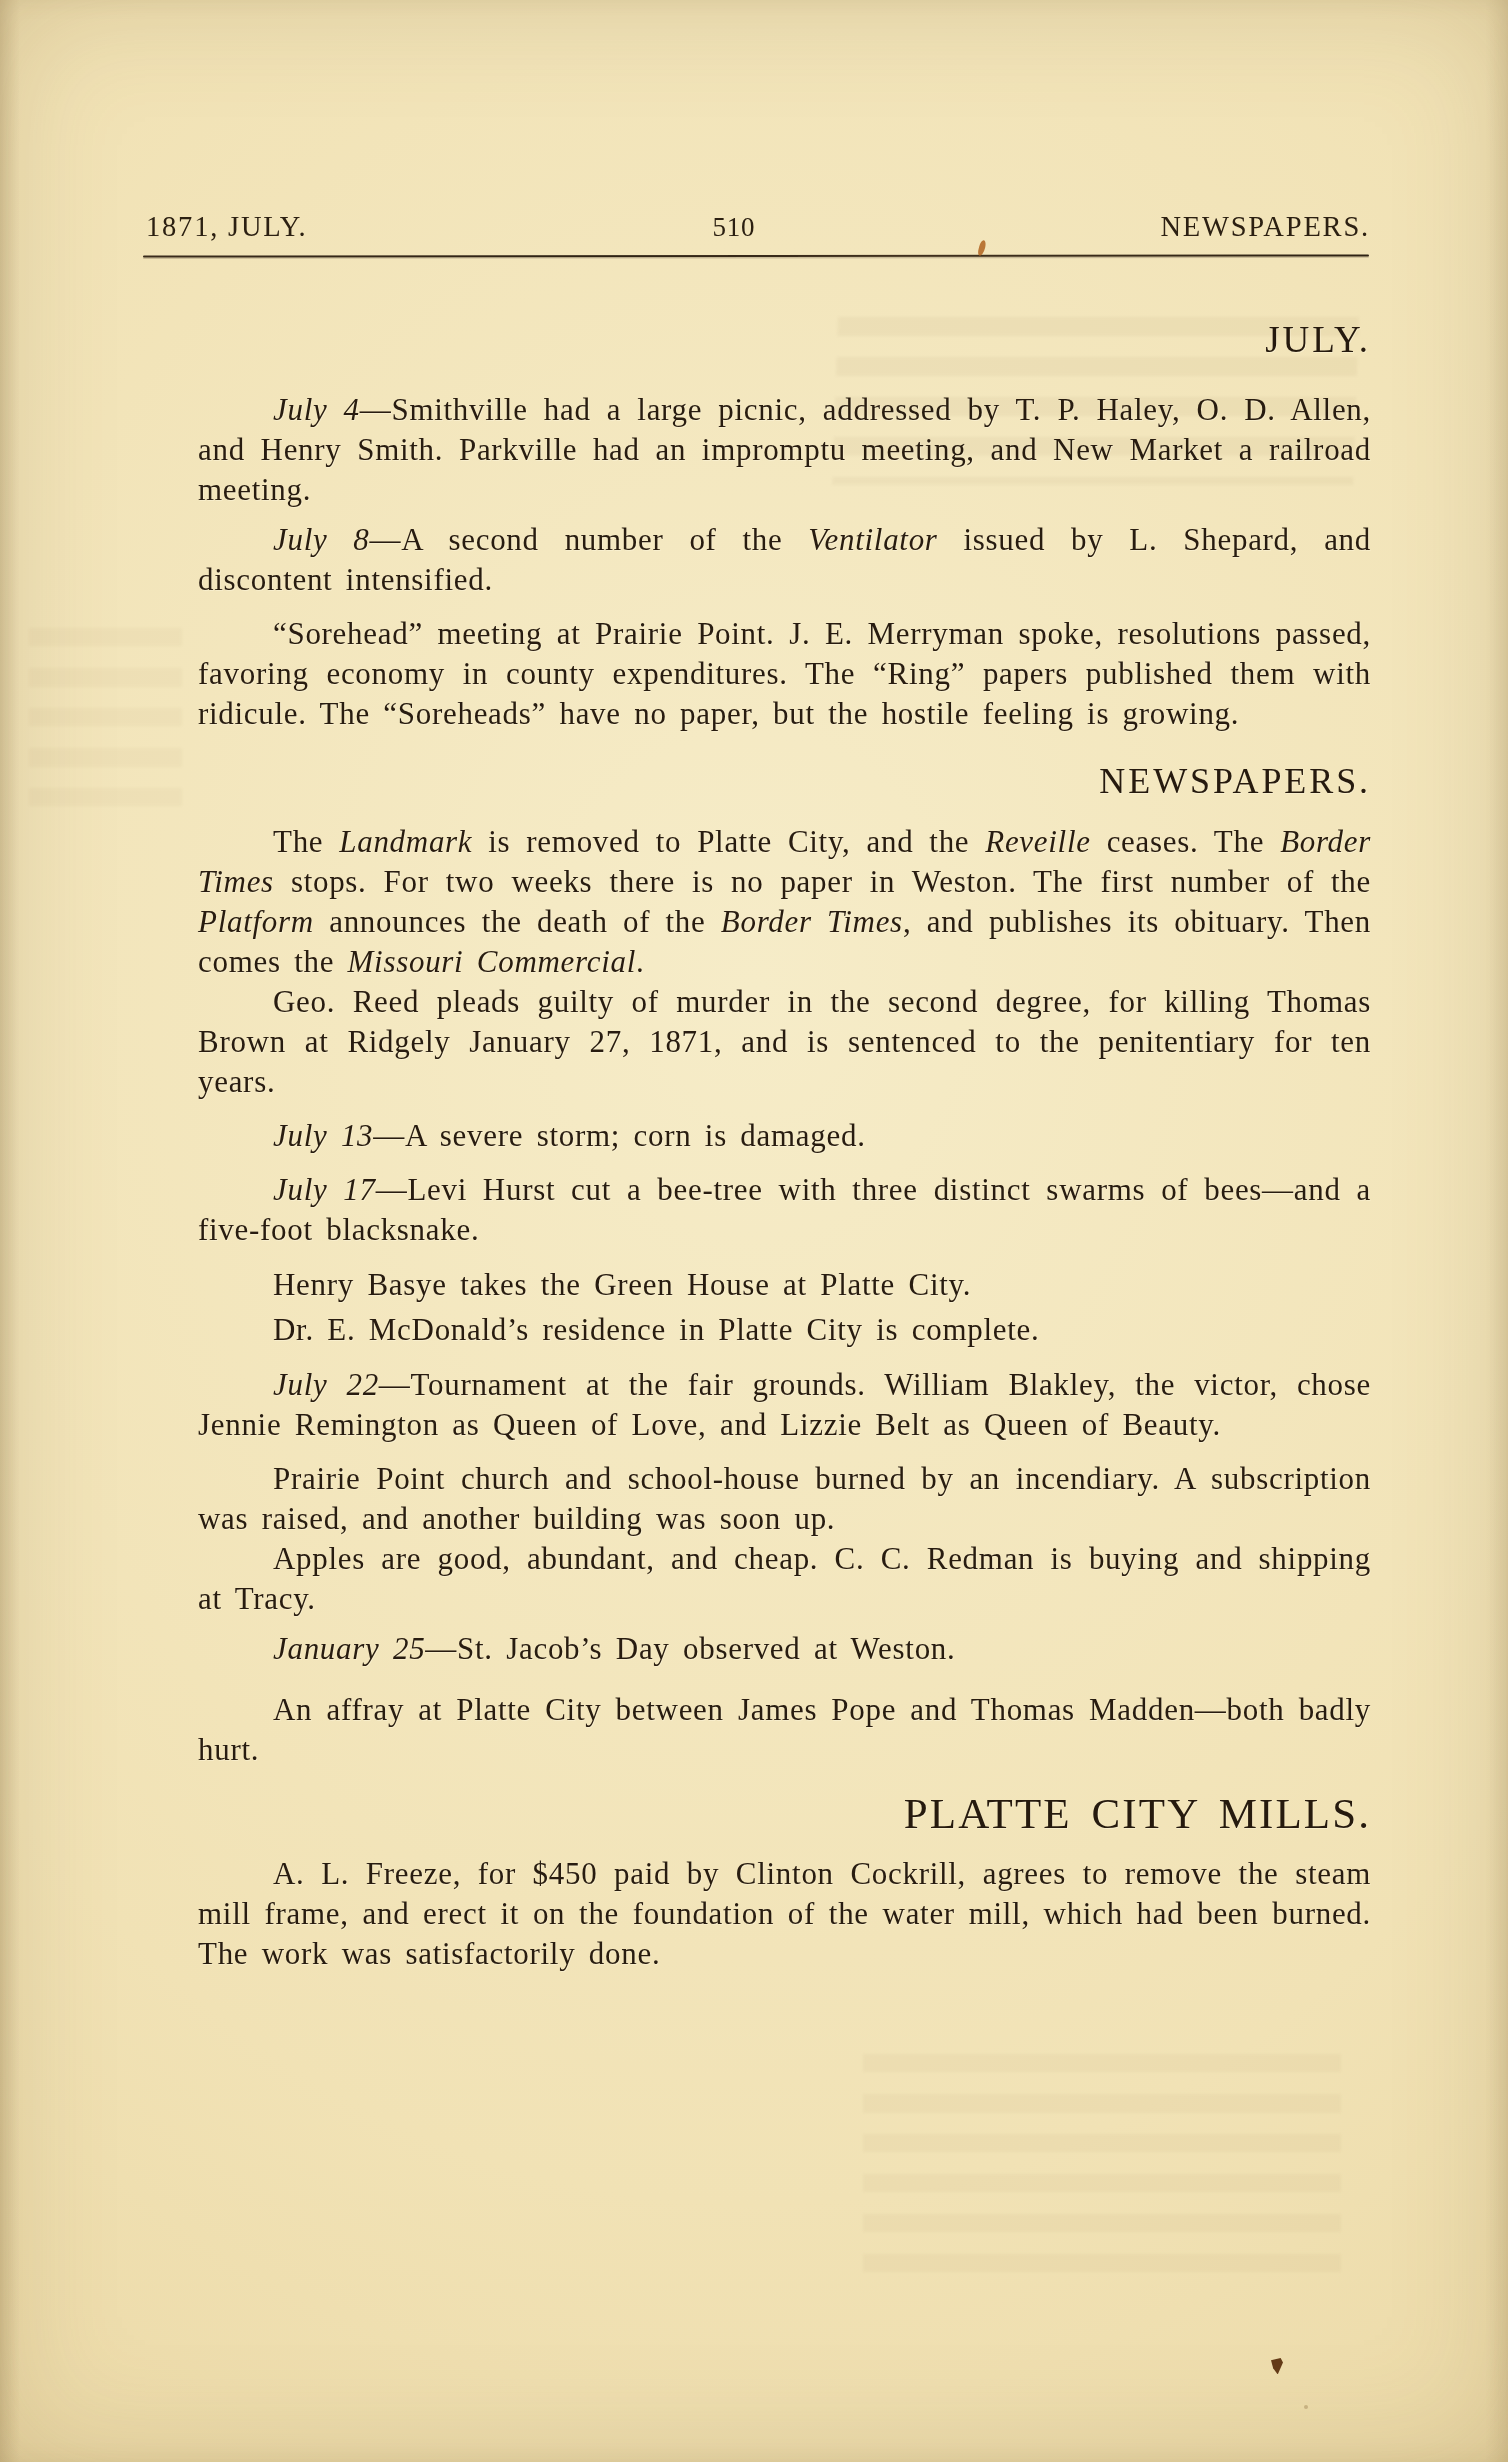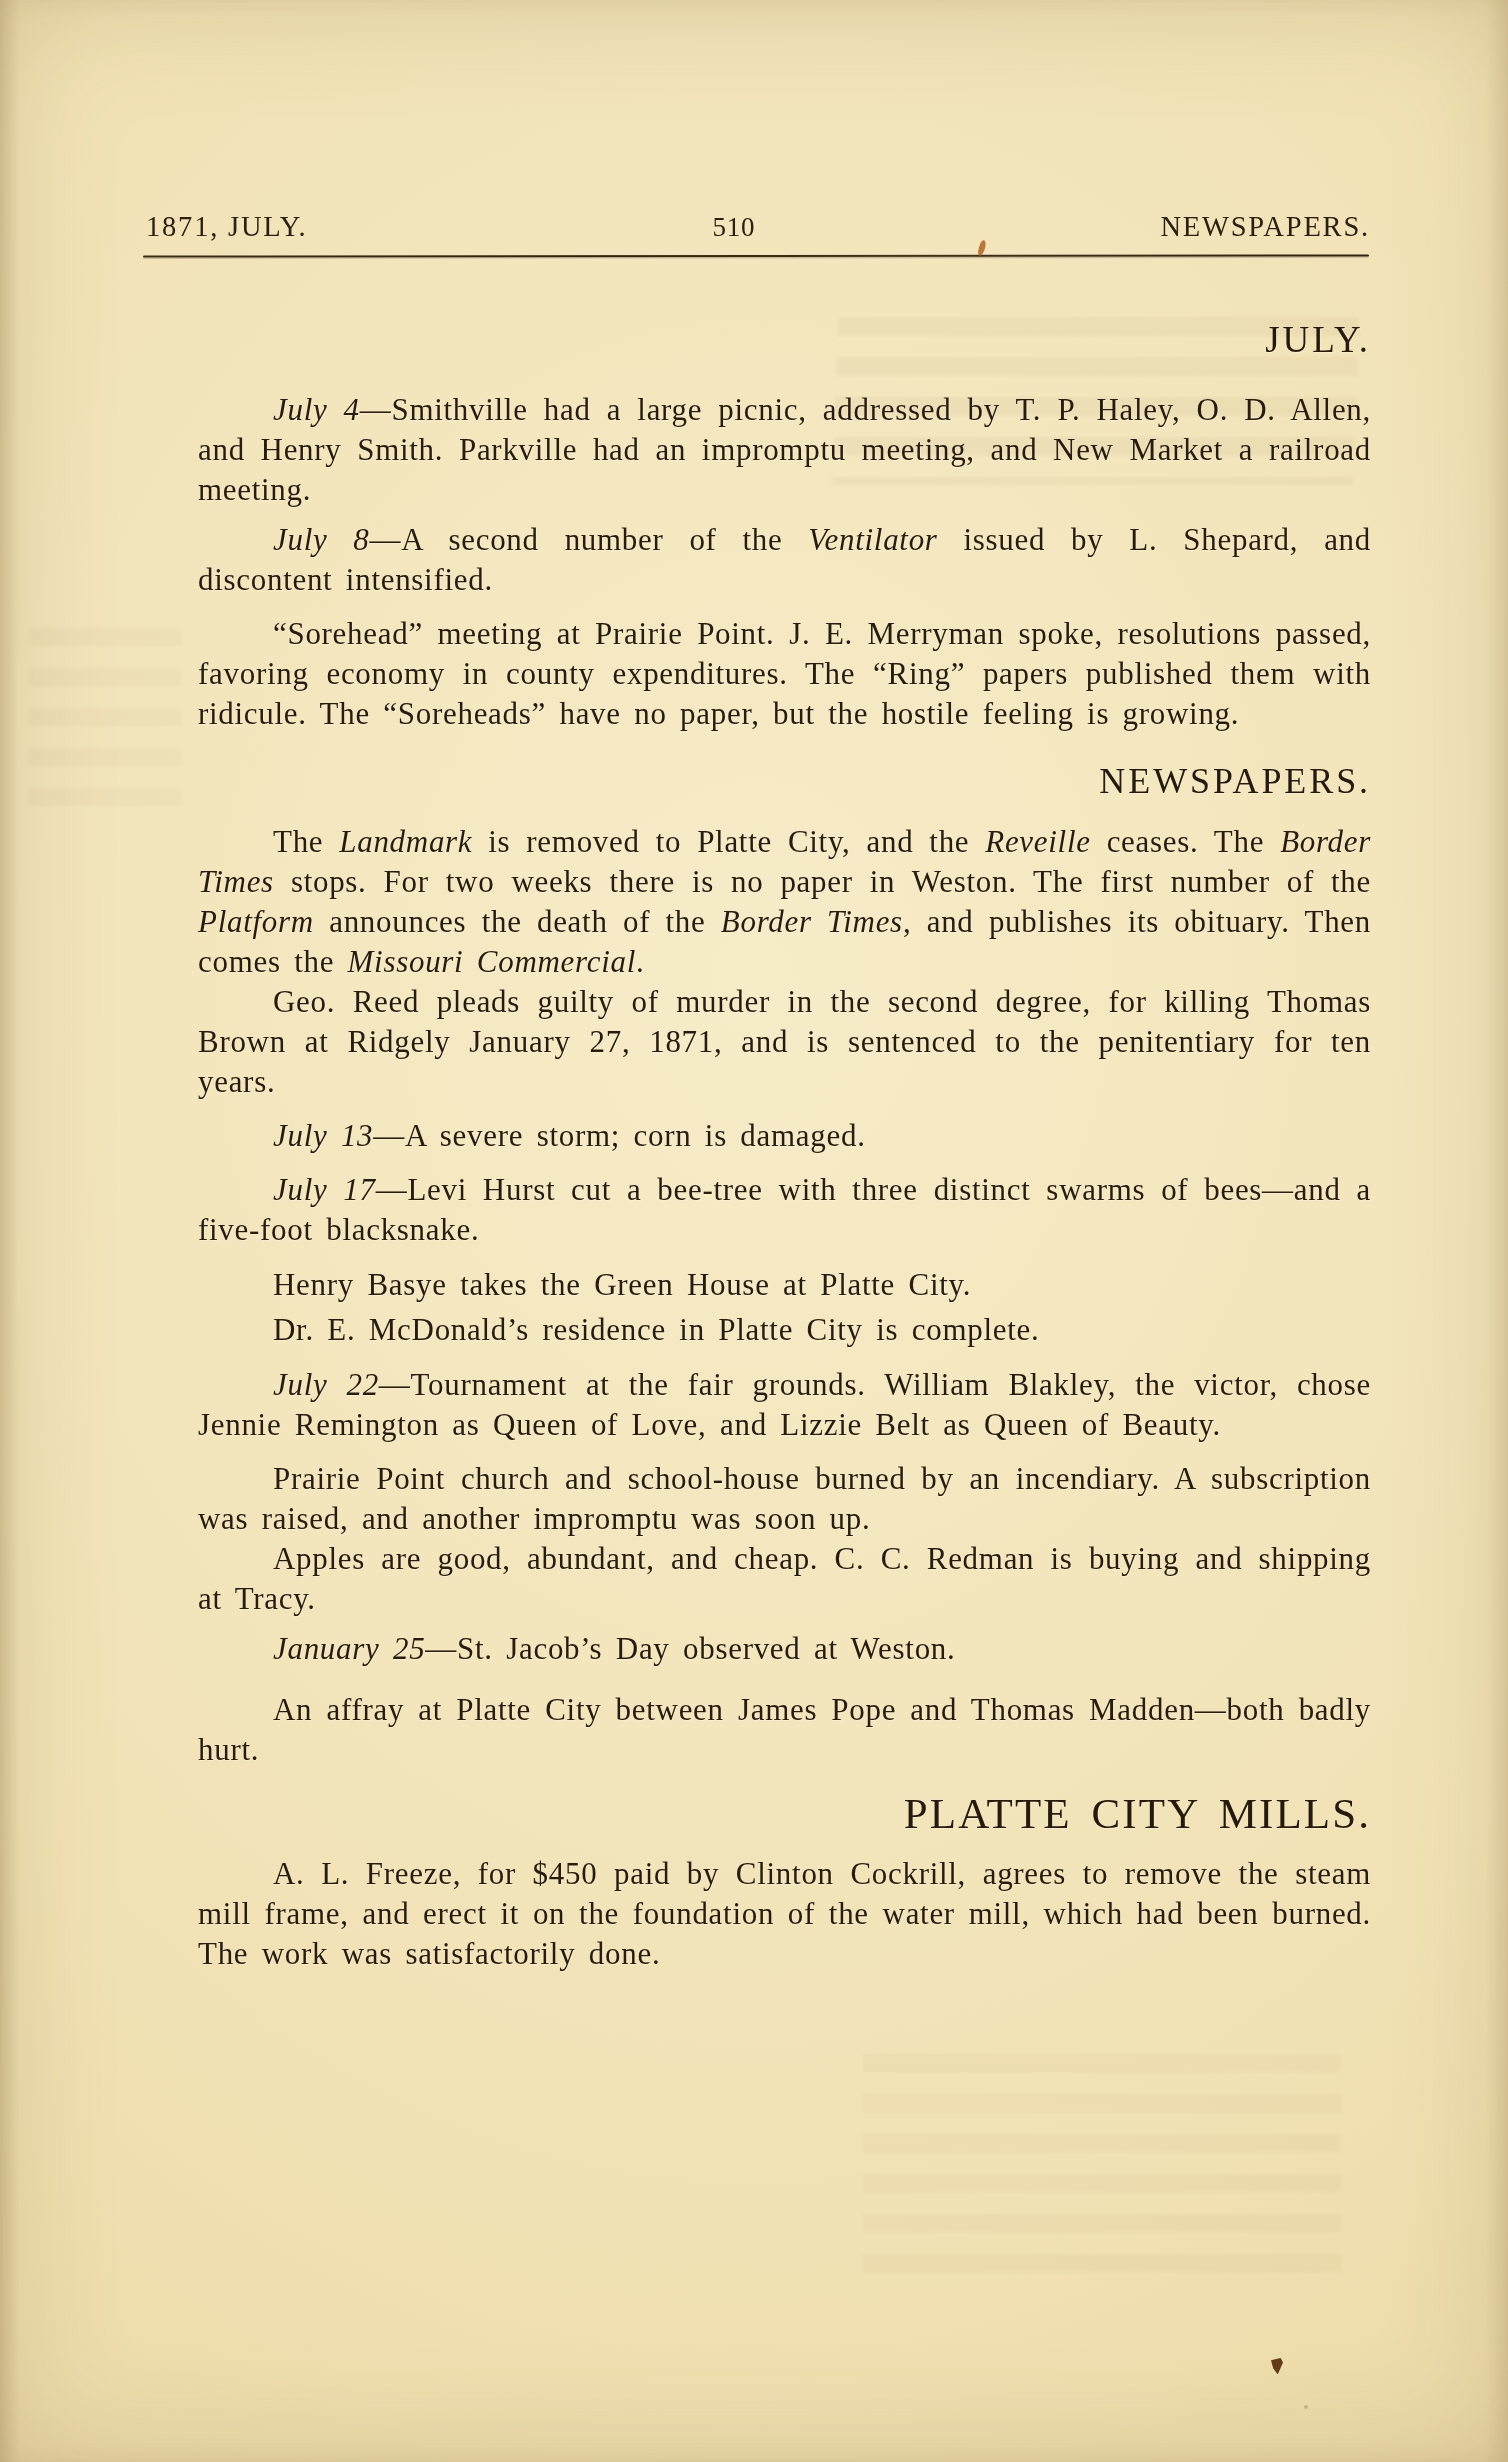--- a/index.html
+++ b/index.html
@@ -128,21 +128,21 @@
       <p class="para space-sm"><em>July 8</em><span>—A second number of the </span><em>Ventilator</em><span> issued by L. Shepard, and discontent intensified.</span></p>
       <p class="para space-md"><span>“Sorehead” meeting at Prairie Point. J. E. Merryman spoke, resolutions passed, favoring economy in county expenditures. The “Ring” papers published them with ridicule. The “Soreheads” have no paper, but the hostile feeling is growing.</span></p>
       <h2 class="heading heading-newspapers">NEWSPAPERS.</h2>
       <p class="para space-none"><span>The </span><em>Landmark</em><span> is removed to Platte City, and the </span><em>Reveille</em><span> ceases. The </span><em>Border Times</em><span> stops. For two weeks there is no paper in Weston. The first number of the </span><em>Platform</em><span> announces the death of the </span><em>Border Times</em><span>, and publishes its obituary. Then comes the </span><em>Missouri Commercial</em><span>.</span></p>
       <p class="para space-none"><span>Geo. Reed pleads guilty of murder in the second degree, for killing Thomas Brown at Ridgely January 27, 1871, and is sentenced to the penitentiary for ten years.</span></p>
       <p class="para space-md"><em>July 13</em><span>—A severe storm; corn is damaged.</span></p>
       <p class="para space-md"><em>July 17</em><span>—Levi Hurst cut a bee-tree with three distinct swarms of bees—and a five-foot blacksnake.</span></p>
       <p class="para space-md"><span>Henry Basye takes the Green House at Platte City.</span></p>
       <p class="para space-xs"><span>Dr. E. McDonald’s residence in Platte City is complete.</span></p>
       <p class="para space-md"><em>July 22</em><span>—Tournament at the fair grounds. William Blakley, the victor, chose Jennie Remington as Queen of Love, and Lizzie Belt as Queen of Beauty.</span></p>
-      <p class="para space-md"><span>Prairie Point church and school-house burned by an incendiary. A subscription was raised, and another impromptu was soon up.</span></p>
+      <p class="para space-md"><span>Prairie Point church and school-house burned by an incendiary. A subscription was raised, and another building was soon up.</span></p>
       <p class="para space-none"><span>Apples are good, abundant, and cheap. C. C. Redman is buying and shipping at Tracy.</span></p>
       <p class="para space-sm"><em>January 25</em><span>—St. Jacob’s Day observed at Weston.</span></p>
       <p class="para space-lg"><span>An affray at Platte City between James Pope and Thomas Madden—both badly hurt.</span></p>
       <h2 class="heading heading-mills">PLATTE CITY MILLS.</h2>
       <p class="para space-none"><span>A. L. Freeze, for $450 paid by Clinton Cockrill, agrees to remove the steam mill frame, and erect it on the foundation of the water mill, which had been burned. The work was satisfactorily done.</span></p>
     </main>
 
   <div class="fleck fleck-bottom"></div>
   <div class="speck"></div>
 </div>

